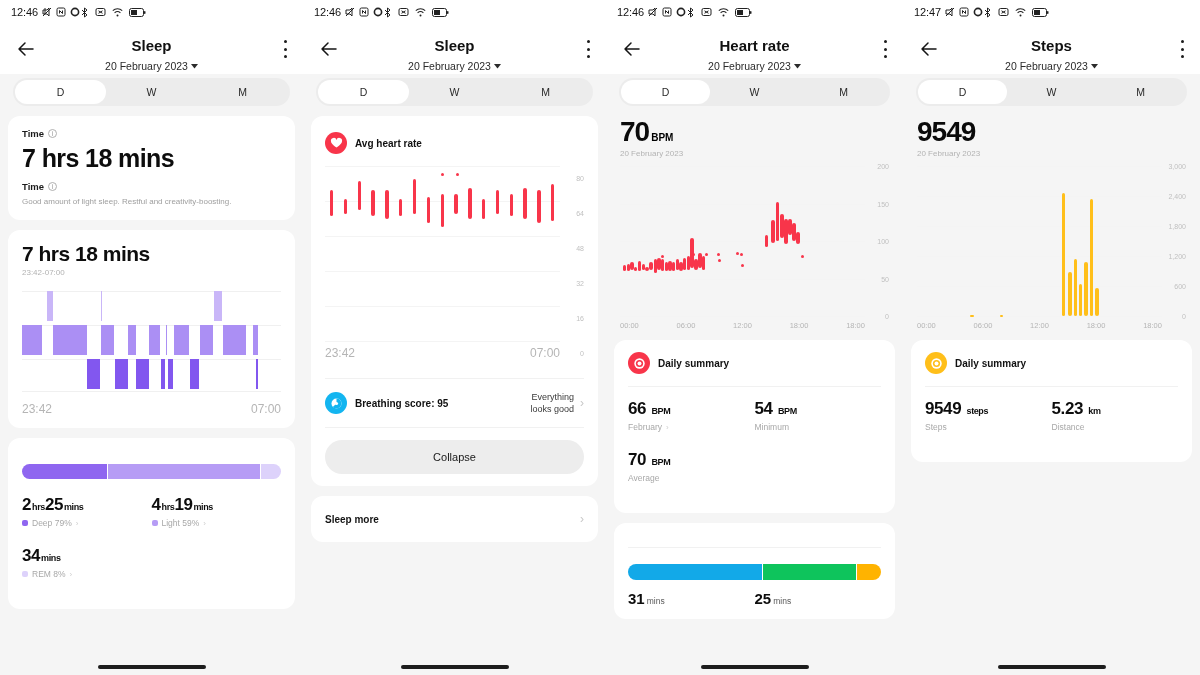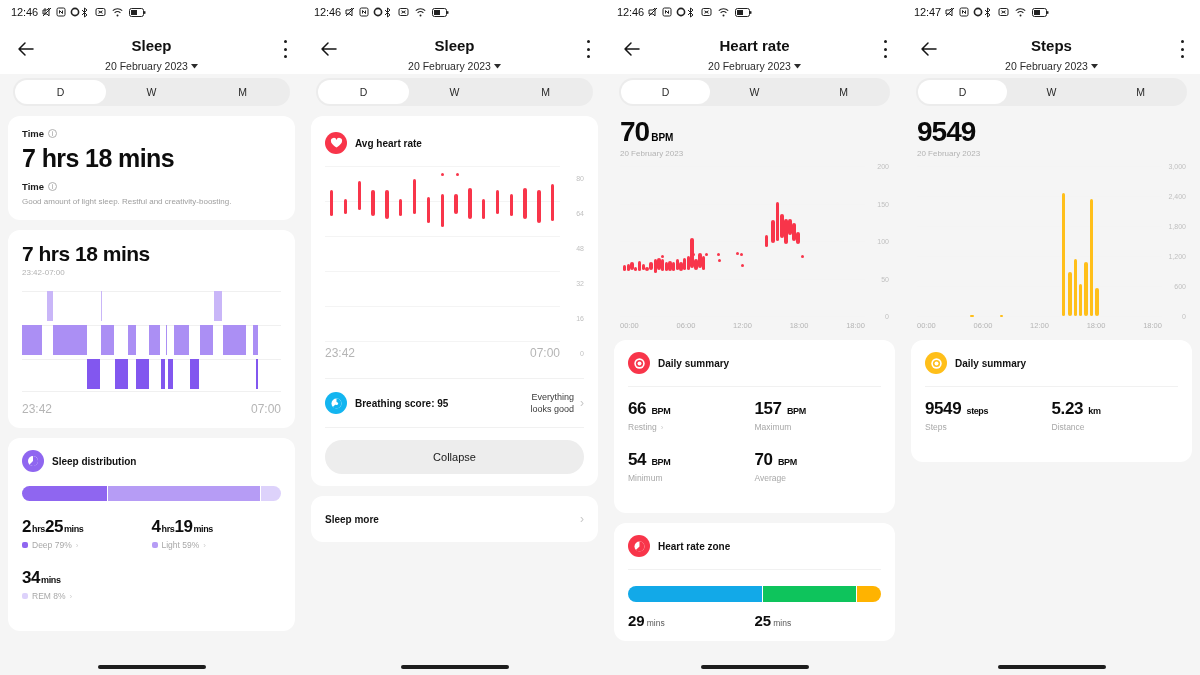--- a/index.html
+++ b/index.html
@@ -274,29 +274,20 @@
             <div class="hyp-bar" style="left: 89%; width: 2%; top: 38px; height: 30px; background: rgb(171, 143, 244);"></div>
             <div class="hyp-bar" style="left: 90.5%; width: 0.6%; top: 72px; height: 30px; background: rgb(130, 87, 239);"></div>
           </div>
         <div class="axis-row">
           <span>23:42</span>
           <span>07:00</span>
         </div>
       </div>
 
       <div class="card">
-        <div class="badge-row">
-          <div class="badge" style="background:#8f66f0">
-            <svg width="12" height="12" viewBox="0 0 12 12">
-                <circle cx="6" cy="6" r="5" fill="#fff"></circle>
-                <path d="M6 1 A5 5 0 1 1 2.5 9.6 L6 6z" fill="#8f66f0"></path>
-              </svg>
-          </div>
-          <div class="badge-txt">Sleep distribution</div>
-        </div>
         <div class="distbar" id="dist-bar">
             <div style="width: 33%; background: rgb(143, 102, 240);"></div>
             <div style="width: 59%; background: rgb(182, 156, 245); border-left: 1px solid rgb(255, 255, 255);"></div>
             <div style="width: 8%; background: rgb(221, 210, 251); border-left: 1px solid rgb(255, 255, 255);"></div>
           </div>
         <div class="statgrid" id="sleep-stats">
             <div class="stat"><span class="stat-v">2<span class="u">hrs</span>25<span class="u">mins</span></span><div class="stat-l">
                 <span class="dot" style="background:#8f66f0"></span>
                 <span>Deep 79%</span>
                 <span class="chev">›</span>
@@ -634,53 +625,41 @@
               <circle cx="6.5" cy="6.5" r="5.2" fill="#fff"></circle>
               <circle cx="6.5" cy="6.5" r="3.6" fill="#f8354a"></circle>
               <circle cx="6.5" cy="6.5" r="2" fill="#fff"></circle>
             </svg>
         </div>
         <div class="badge-txt">Daily summary</div>
       </div>
       <div class="divider"></div>
       <div class="statgrid" id="hr-stats" style="margin-top:4px">
           <div class="stat"><span class="stat-v">66 <span class="u">BPM</span></span><div class="stat-l">
-              <span>Resting</span>
+              <span>February</span>
               <span class="chev">›</span>
-            </div></div>
-          <div class="stat"><span class="stat-v">157 <span class="u">BPM</span></span><div class="stat-l">
-              <span>Maximum</span>
             </div></div>
           <div class="stat"><span class="stat-v">54 <span class="u">BPM</span></span><div class="stat-l">
               <span>Minimum</span>
             </div></div>
           <div class="stat"><span class="stat-v">70 <span class="u">BPM</span></span><div class="stat-l">
               <span>Average</span>
             </div></div>
         </div>
     </div>
 
     <div class="card">
-      <div class="badge-row">
-        <div class="badge" style="background:#f8354a">
-          <svg width="13" height="13" viewBox="0 0 13 13">
-              <circle cx="6.5" cy="6.5" r="5" fill="#fff"></circle>
-              <path d="M6.5 1.5 A5 5 0 1 1 2.8 10 L6.5 6.5z" fill="#f8354a"></path>
-            </svg>
-        </div>
-        <div class="badge-txt">Heart rate zone</div>
-      </div>
       <div class="divider"></div>
       <div class="zonebar" id="zone-bar">
           <div style="width: 53%; background: rgb(18, 169, 232);"></div>
           <div style="width: 37%; background: rgb(14, 196, 92); border-left: 1.5px solid rgb(255, 255, 255);"></div>
           <div style="width: 10%; background: rgb(255, 179, 0); border-left: 1.5px solid rgb(255, 255, 255);"></div>
         </div>
       <div class="zonelabels" id="zone-labels">
-          <div style="width: 50%;"><span class="zl-v">29</span><span class="zl-u">mins</span></div>
+          <div style="width: 50%;"><span class="zl-v">31</span><span class="zl-u">mins</span></div>
           <div style="width: 50%;"><span class="zl-v">25</span><span class="zl-u">mins</span></div>
         </div>
     </div>
     <div class="homebar"></div>
   </div>
 
   <div class="phone p4">
     <div class="statusbar">
       <div class="sb-left">
         <span class="sb-time">12:47</span>

